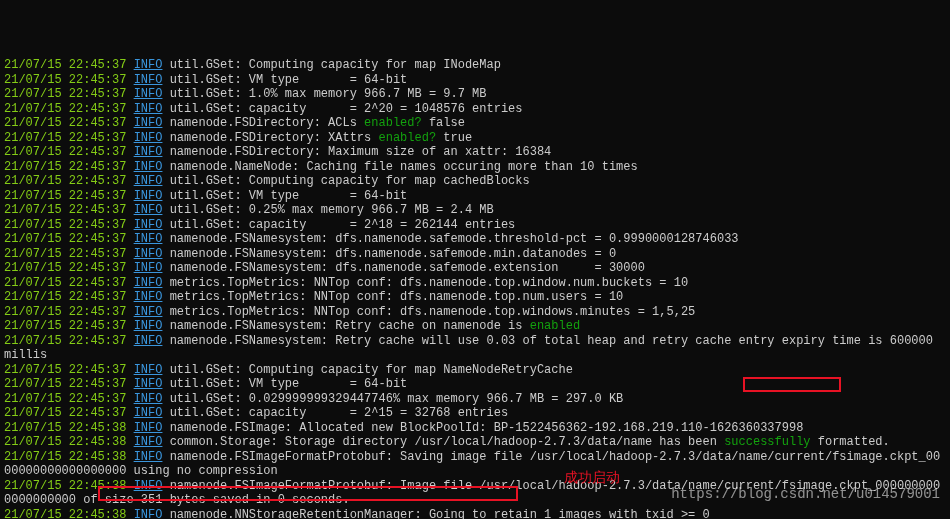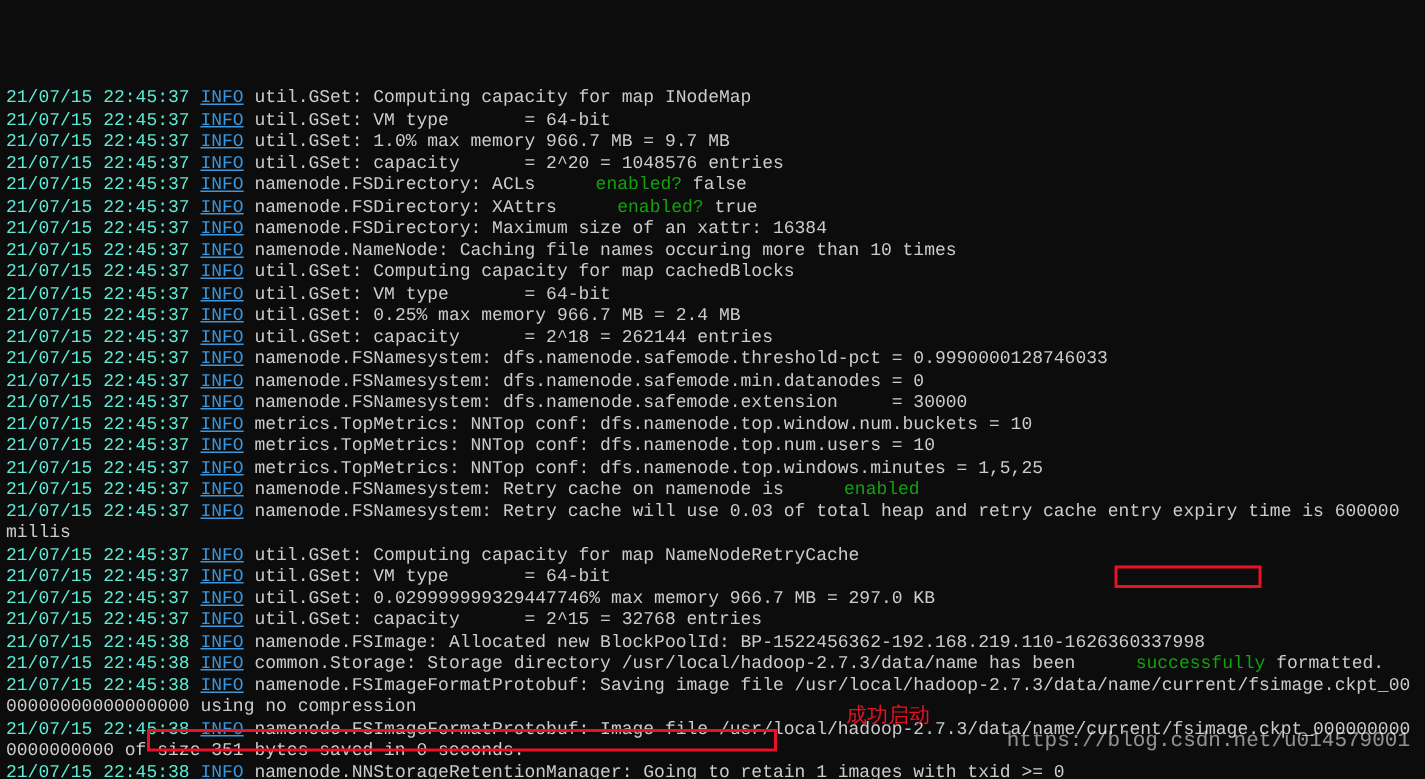--- a/index.html
+++ b/index.html
@@ -10,23 +10,23 @@
     font-size: 12px;
     line-height: 14.5px;
     width: 950px;
     height: 519px;
     overflow: hidden;
     white-space: pre;
     position: relative;
   }
   .terminal { padding: 0 4px; }
   .line { display: block; }
-  .ts { color: #5eead4; }
+  .ts { color: #84cc16; }
   .info { color: #3a96dd; text-decoration: underline; }
-  .kw { color: #13a10e; margin-left: 33px; }
+  .kw { color: #13a10e; }
   .box-red1 {
     position: absolute;
     border: 2px solid #e81224;
     pointer-events: none;
   }
   .box-red2 {
     position: absolute;
     border: 2px solid #e81224;
     pointer-events: none;
   }

